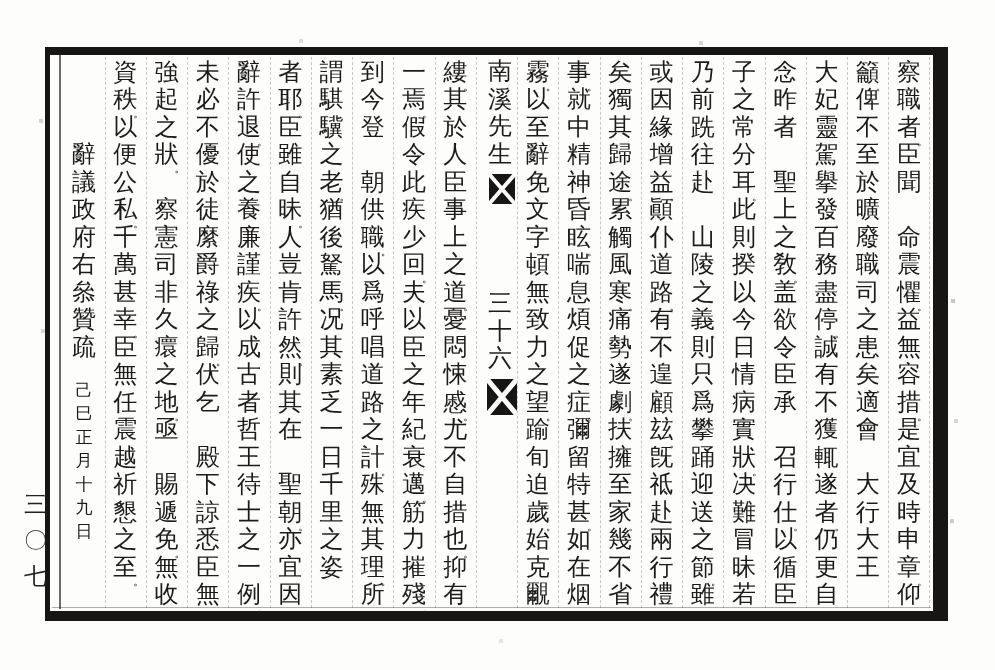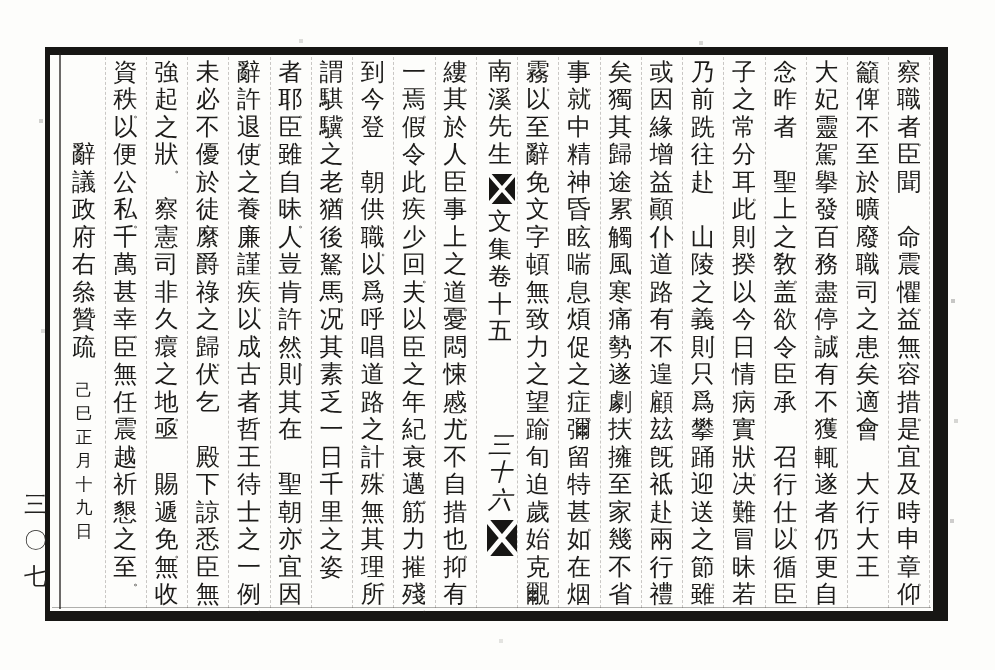--- a/index.html
+++ b/index.html
@@ -26,21 +26,21 @@
   .cell{height:27.5px;position:relative;display:flex;align-items:center;
     justify-content:center;font-size:24px;line-height:1;}
   .cell.small{height:23.5px;font-size:17px;}
   .cell.gap{}
   .punct{position:absolute;right:-5px;bottom:-6px;font-size:11px;line-height:1;color:#24221f;}
   
   #fold-column{position:absolute;left:487px;top:58px;width:30px;text-align:left;}
   .fold-text{width:28px;margin:0 auto;font-size:24px;line-height:27.5px;
     word-break:break-all;letter-spacing:0;}
   .ornament{display:block;margin:6px auto 4px auto;}
-  #fold-leaf{margin-top:86px;font-style:italic;}
+  #fold-leaf{margin-top:86px;}
   
   #folio{position:absolute;left:24px;top:486px;width:27px;font-size:23px;
     line-height:36px;word-break:break-all;color:#232220;}
   
   #specks{position:absolute;left:0;top:0;width:2px;height:2px;background:transparent;
     box-shadow:952px 300px 0 1px rgba(40,38,35,.25),
                955px 420px 0 1px rgba(40,38,35,.18),
                951px 520px 0 1px rgba(40,38,35,.22),
                40px 120px 0 1px rgba(40,38,35,.20),
                42px 330px 0 1px rgba(40,38,35,.16),
@@ -57,21 +57,20 @@
 <div class="border" id="border-right"></div>
 <div class="hairline" id="hairline-left"></div>
 <div class="hairline" id="hairline-bottom"></div>
 
 <div id="fold-column">
   <div class="fold-text">南溪先生</div>
   <svg class="ornament" width="26" height="30" viewBox="0 0 26 30">
     <rect x="0" y="0" width="26" height="30" fill="#171614"></rect>
     <path d="M0 0 L26 30 M26 0 L0 30" stroke="#fdfdfb" stroke-width="4"></path>
   </svg>
-  <div class="fold-text">文集卷十五</div>
   <div class="fold-text" id="fold-leaf">三十六</div>
   <svg class="ornament" width="30" height="36" viewBox="0 0 30 36">
     <rect x="0" y="0" width="30" height="36" fill="#171614"></rect>
     <path d="M0 0 L30 36 M30 0 L0 36" stroke="#fdfdfb" stroke-width="5"></path>
   </svg>
 </div>
 
 <div id="folio">三〇七</div>
 
 <div id="specks"></div>

